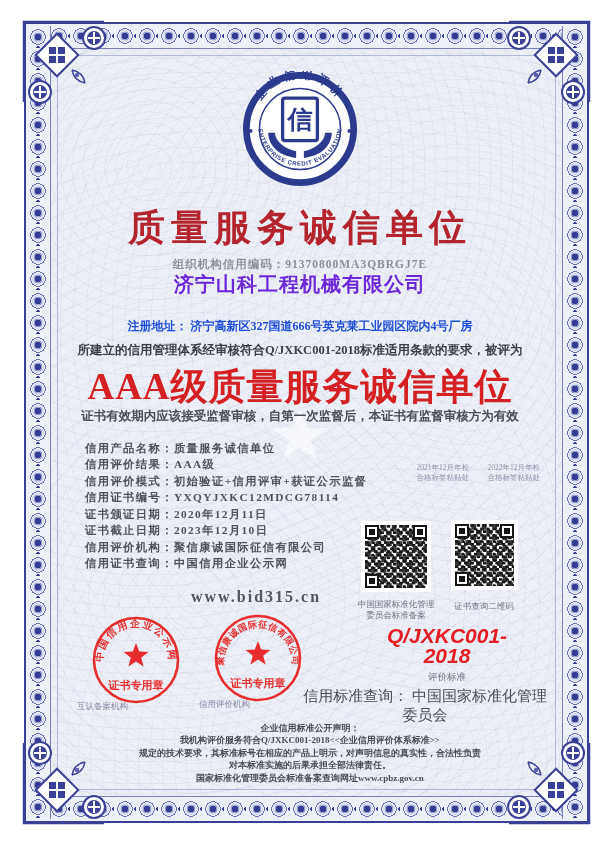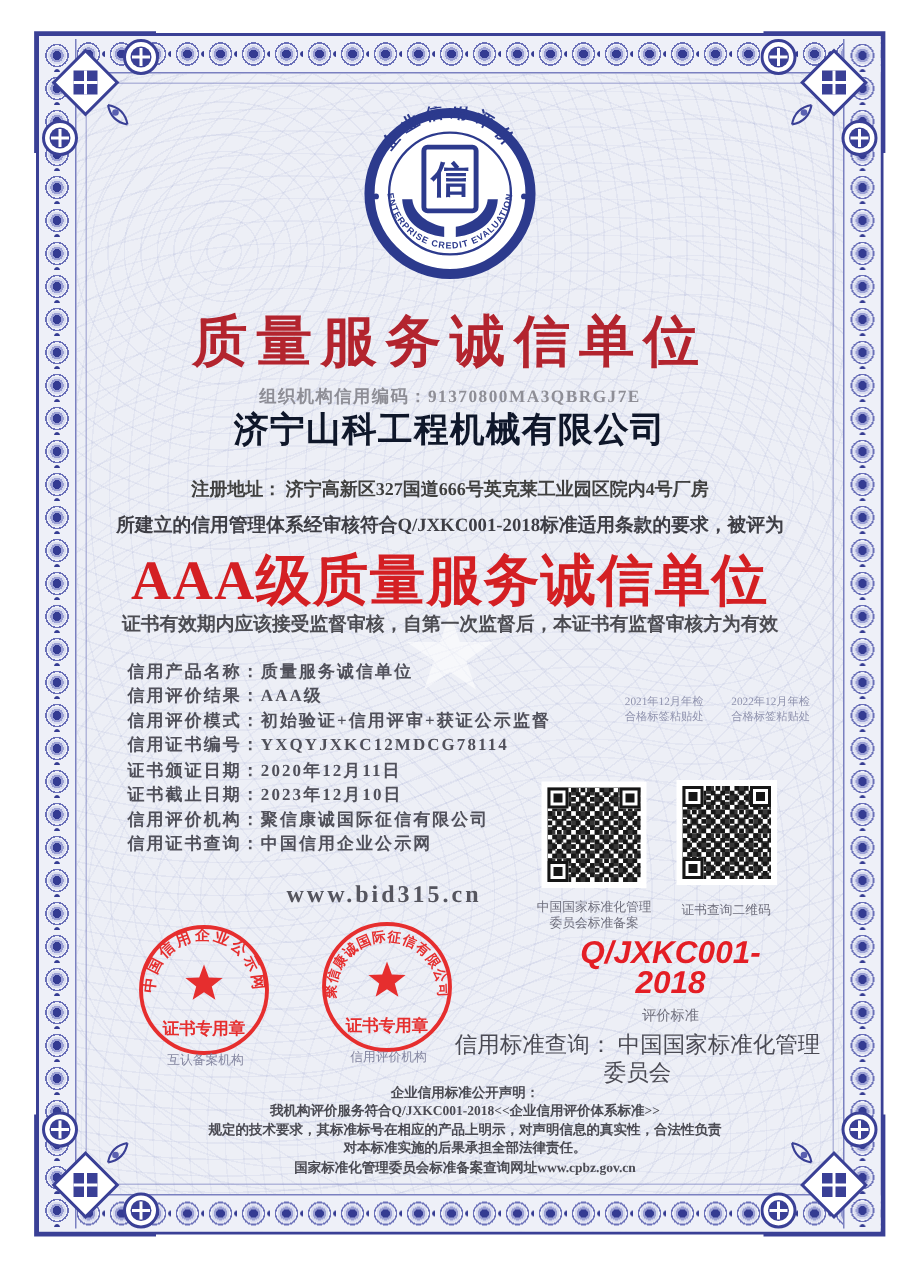--- a/index.html
+++ b/index.html
@@ -34,23 +34,23 @@
   .inner-line{position:absolute;left:57px;top:55px;right:44px;bottom:58px;border:1px solid rgba(122,128,192,.5);z-index:1;}
   .corner{position:absolute;width:86px;height:86px;z-index:2;}
   .corner.tl{left:20px;top:18px;}
   .corner.tr{right:7px;top:18px;transform:scaleX(-1);}
   .corner.bl{left:20px;bottom:21px;transform:scaleY(-1);}
   .corner.br{right:7px;bottom:21px;transform:scale(-1,-1);}
   .abs{position:absolute;z-index:3;}
   .ctr{left:0;right:0;text-align:center;}
   .title{top:203px;font-size:37px;font-weight:bold;color:#b3242e;letter-spacing:6px;}
   .orgcode{top:257px;font-size:11.5px;color:#8e8e96;letter-spacing:1px;font-weight:600;}
-  .company{top:271px;font-size:23px;font-weight:bold;color:#0f172a;letter-spacing:1px;
+  .company{top:271px;font-size:20px;font-weight:bold;color:#6d28d9;letter-spacing:1px;
            font-family:Liberation Mono, monospace;}
-  .address{top:318px;font-size:12px;font-weight:600;color:#404040;}
+  .address{top:318px;font-size:12px;font-weight:600;color:#1d4ed8;}
   .statement{top:342px;font-size:12.5px;font-weight:bold;color:#3e3e45;}
   .grade{top:362px;font-size:37px;font-weight:bold;color:#d41f23;letter-spacing:1px;}
   .validity{top:408px;font-size:12.5px;font-weight:600;color:#4c4c52;}
   .details{left:85px;top:440px;font-size:11.3px;font-weight:600;color:#50505a;letter-spacing:1.4px;}
   .details .row{height:16.45px;line-height:16.45px;white-space:nowrap;}
   .website{left:191px;top:588px;font-size:16px;font-weight:600;letter-spacing:2px;color:#55555e;}
   .annual{top:463px;width:86px;text-align:right;font-size:7.5px;line-height:9.5px;color:#9093ae;}
   .annual.a1{left:383px;} .annual.a2{left:454px;}
   .qr{background:#fff;padding:4px;box-sizing:border-box;}
   .qr1{left:361px;top:521px;width:70px;height:71px;}
@@ -67,21 +67,21 @@
   .qrcap1{left:341px;top:599px;} .qrcap2{left:429px;top:601px;}
   .stdcode{left:352px;top:626px;width:190px;text-align:center;color:#e41e25;
     font-style:italic;font-weight:bold;font-size:21px;line-height:19.5px;
     font-family:"Liberation Sans","DejaVu Sans",sans-serif;}
   .stdcap{left:352px;top:671px;width:190px;text-align:center;font-size:9.5px;color:#71717e;}
   .query{left:300px;top:687px;width:250px;text-align:center;}
   .query .q1{font-size:15px;font-weight:normal;color:#4b4b54;}
   .query .q2{font-size:10.5px;font-weight:600;letter-spacing:1.5px;color:#55555e;margin-top:1px;}
   .stamp{width:92px;height:92px;}
   .stamp1{left:90px;top:614px;} .stamp2{left:212px;top:612px;}
-  .stampcap{width:120px;text-align:center;font-size:8.5px;color:#8486a0;}
+  .stampcap{width:120px;font-size:8.5px;color:#8486a0;}
   .sc1{left:77px;top:701px;} .sc2{left:199px;top:699px;}
   .decl{top:722px;font-size:9px;line-height:12.4px;font-weight:600;color:#4b4b53;}
   .decl div{margin:0;padding-left:20px;}
   .logo{left:242px;top:71px;width:116px;height:116px;}
   .watermark{left:270px;top:408px;width:60px;height:57px;background:rgba(255,255,255,.55);
     clip-path:polygon(50% 0%,61% 35%,98% 35%,68% 57%,79% 91%,50% 70%,21% 91%,32% 57%,2% 35%,39% 35%);}
 </style>
 </head>
 <body>
 

